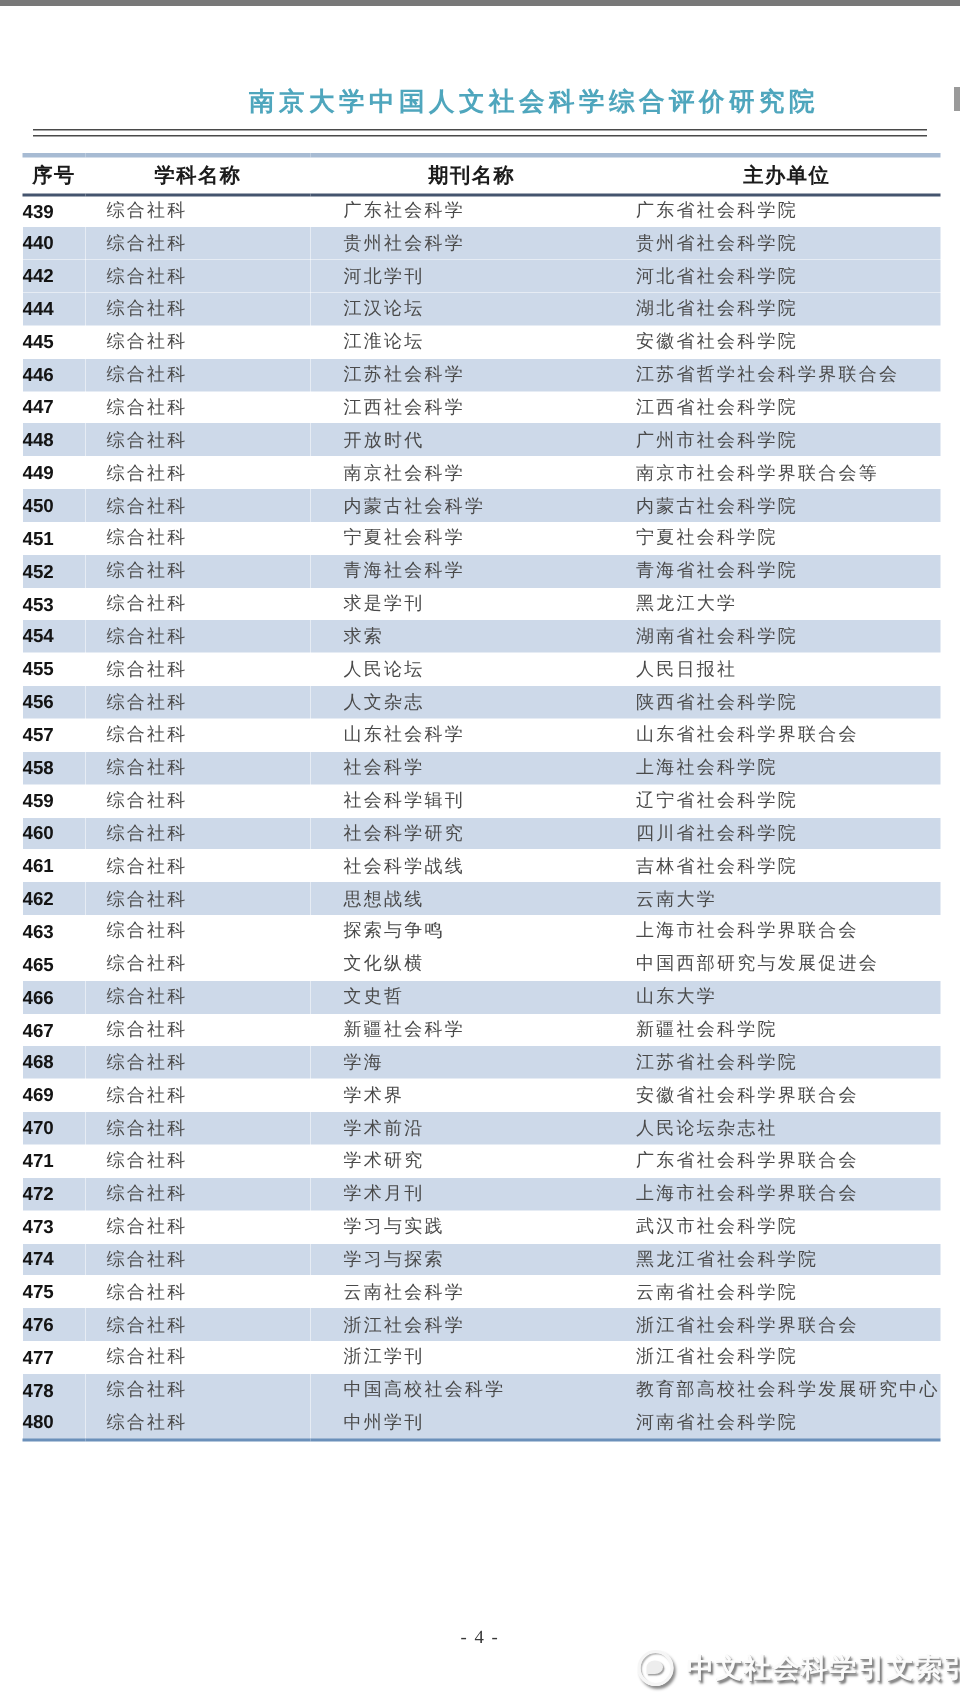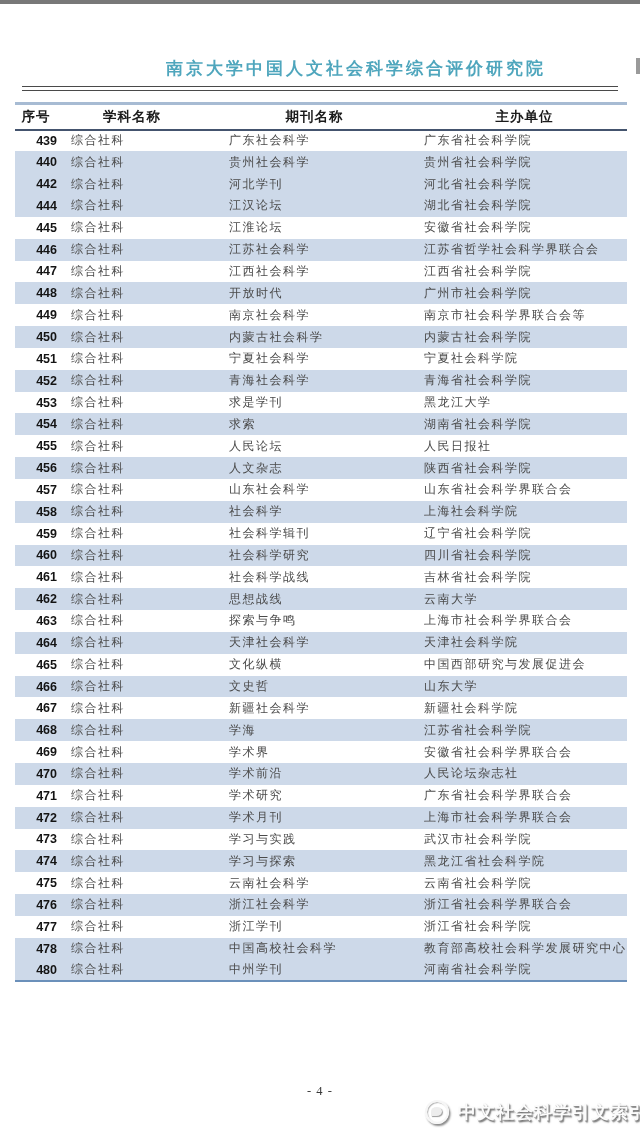--- a/index.html
+++ b/index.html
@@ -44,21 +44,21 @@
     font-size:13.5px;font-weight:bold;color:#1b1b1b;
     vertical-align:middle;letter-spacing:1px;
   }
   tbody tr{height:21.85px}
   tbody tr.hl{background:var(--row-highlight)}
   tbody td{
     font-size:12px;color:var(--text-main);vertical-align:middle;
     white-space:nowrap;overflow:hidden;letter-spacing:1.5px;
   }
   tbody td:nth-child(1){
-    font-weight:bold;color:var(--text-number);text-align:right;
+    font-weight:bold;color:var(--text-number);text-align:left;
     font-size:12.5px;letter-spacing:0;
   }
   tbody td:nth-child(2){padding-left:14px}
   tbody td:nth-child(3){padding-left:22px}
   tbody td:nth-child(4){padding-left:2px}
   .page-number{
     position:absolute;top:1084px;left:0;width:640px;text-align:center;
     font-size:12.5px;color:#383838;letter-spacing:1px;
     font-family:"Liberation Serif","DejaVu Serif",serif;
   }
@@ -238,26 +238,20 @@
         <td>综合社科</td>
         <td>思想战线</td>
         <td>云南大学</td>
       </tr>
       <tr>
         <td>463</td>
         <td>综合社科</td>
         <td>探索与争鸣</td>
         <td>上海市社会科学界联合会</td>
       </tr>
-      <tr class="hl">
-        <td>464</td>
-        <td>综合社科</td>
-        <td>天津社会科学</td>
-        <td>天津社会科学院</td>
-      </tr>
       <tr>
         <td>465</td>
         <td>综合社科</td>
         <td>文化纵横</td>
         <td>中国西部研究与发展促进会</td>
       </tr>
       <tr class="hl">
         <td>466</td>
         <td>综合社科</td>
         <td>文史哲</td>

